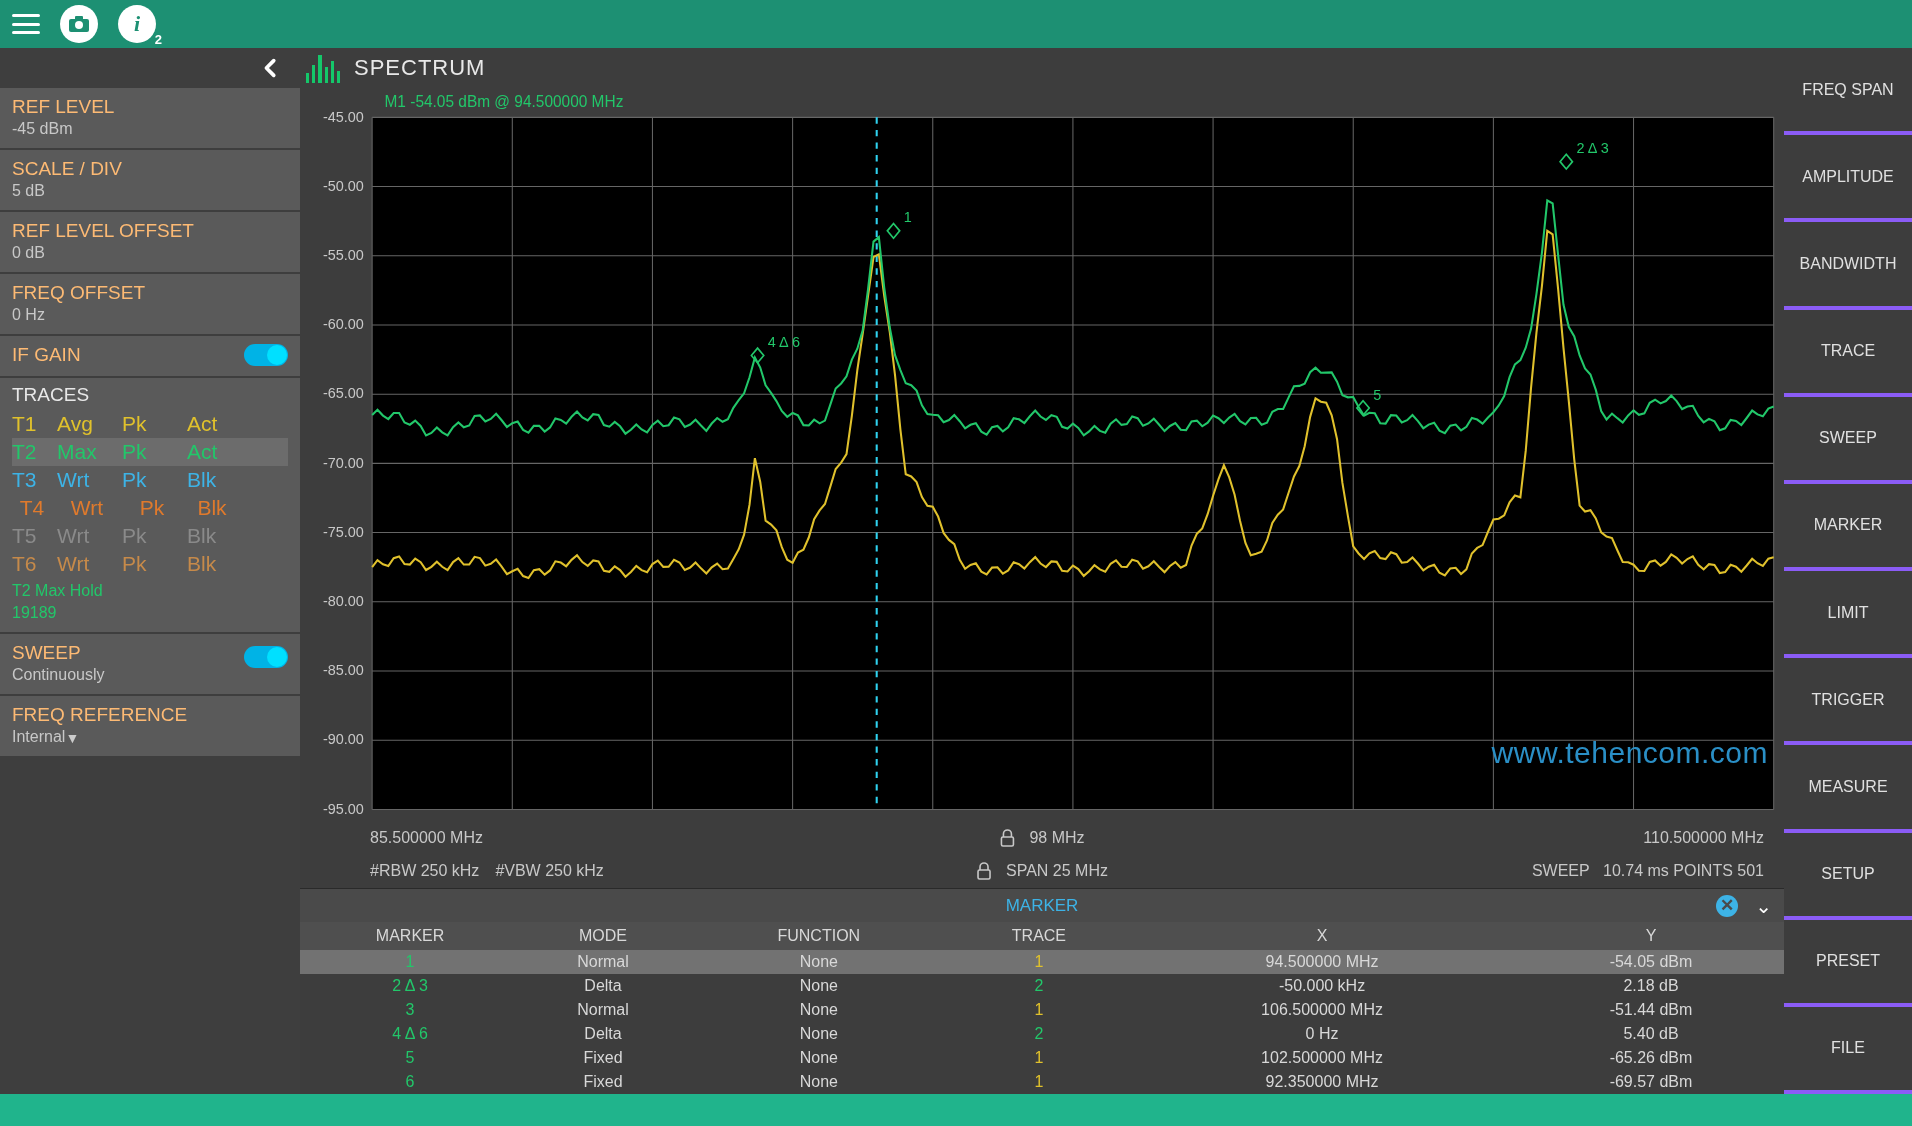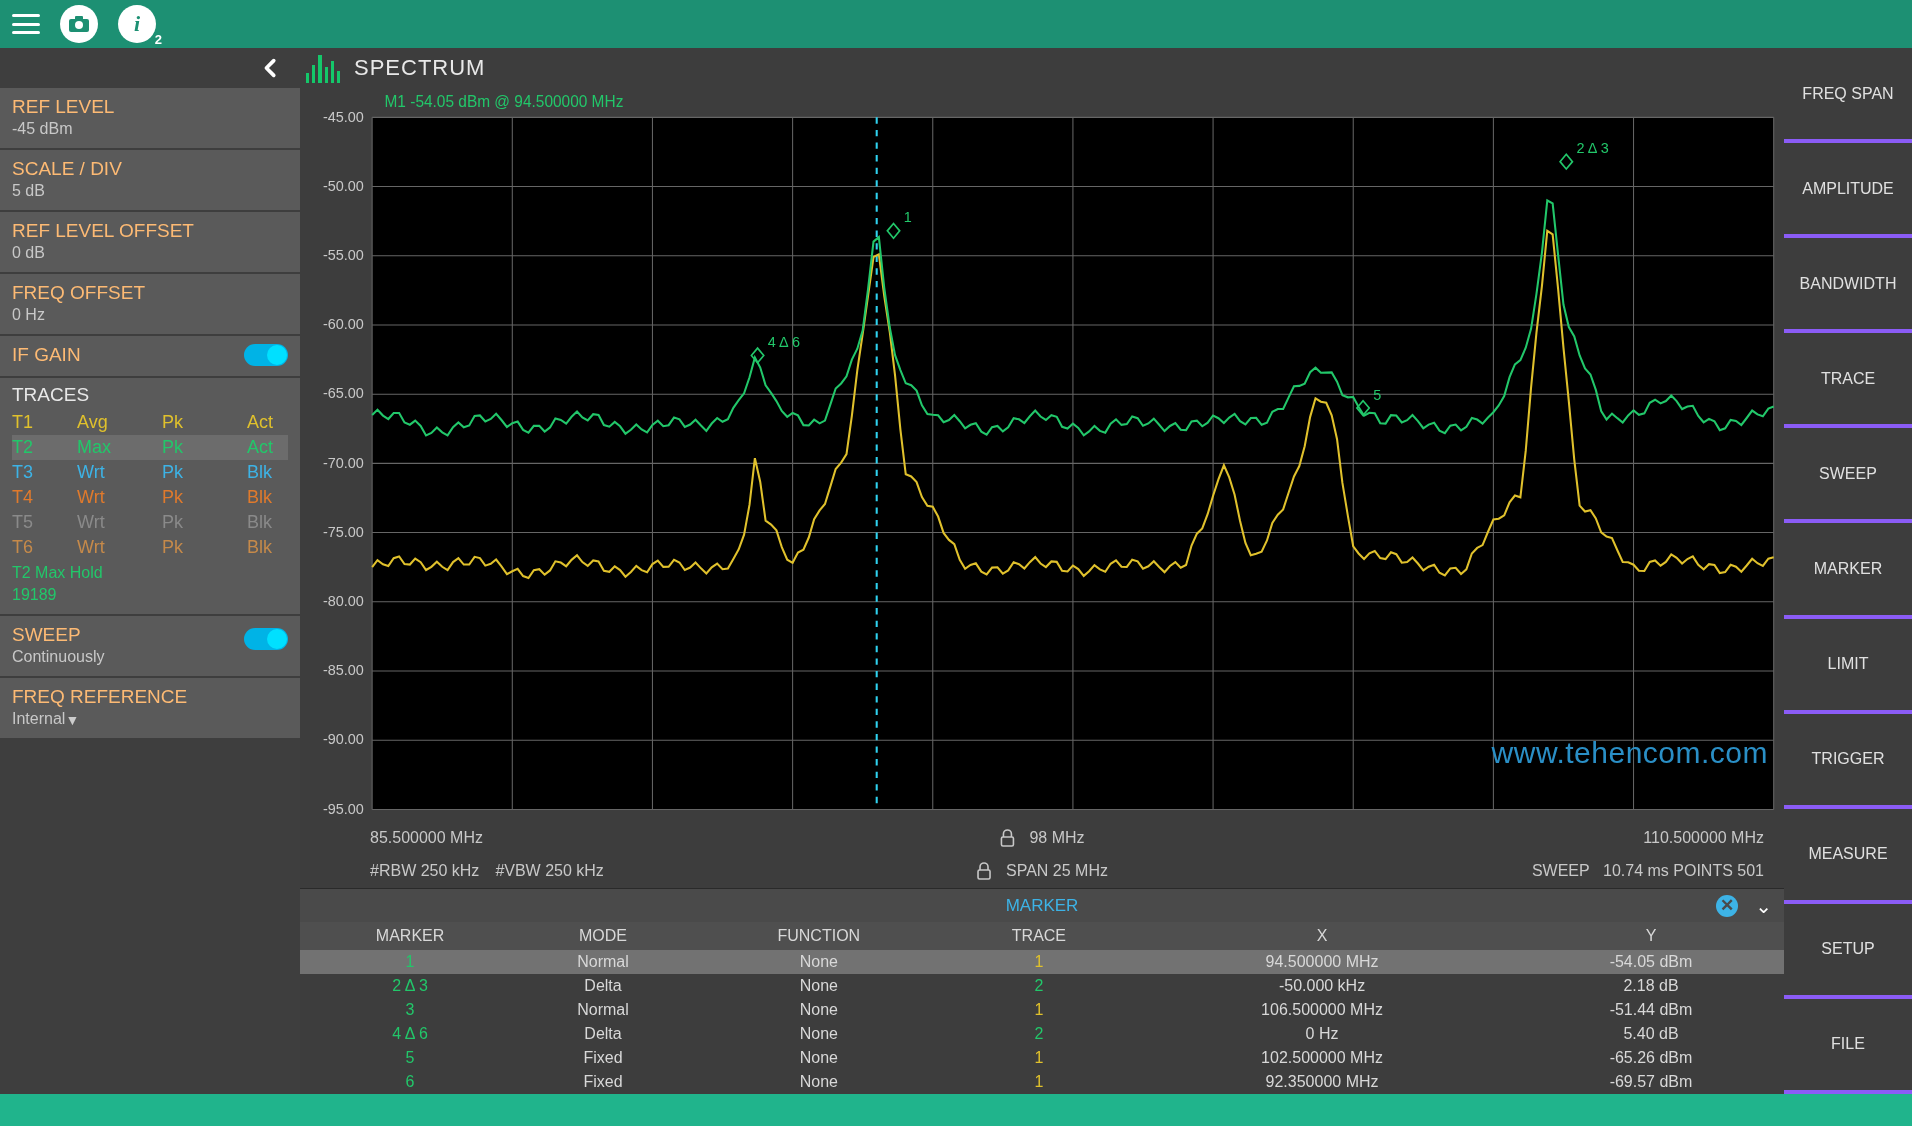--- a/index.html
+++ b/index.html
@@ -15,21 +15,21 @@
 .sidehdr{height:40px;display:flex;justify-content:flex-end;align-items:center;padding-right:18px}
 .sidehdr svg{width:22px;height:22px}
 .sgroup{background:#5a5a5a;margin-bottom:2px;padding:8px 12px 10px 12px}
 .sgroup .lbl{font-size:19px;color:#fdba74}
 .sgroup .val{font-size:16px;color:#c8c8c8;margin-top:2px}
 .sgroup.row{display:flex;justify-content:space-between;align-items:center}
 .toggle{width:44px;height:22px;border-radius:11px;background:#00b3e6;position:relative}
 .toggle::after{content:"";position:absolute;right:1px;top:1px;width:20px;height:20px;border-radius:50%;background:#00e0ff}
 .traces{background:#5a5a5a;margin-bottom:2px;padding:6px 12px 10px 12px}
 .traces .lbl{font-size:19px;margin-bottom:4px}
-.trow{display:grid;grid-template-columns:40px 60px 60px 50px;gap:25px;font-size:18px;padding:2px 0}
+.trow{display:grid;grid-template-columns:40px 60px 60px 50px;gap:5px;font-size:21px;padding:2px 0}
 .trow.sel{background:#6c6c6c}
 .tfoot{color:#22c76a;font-size:16px;margin-top:4px}
 .ddcaret{font-size:14px;color:#ccc;align-self:flex-end}
 .center{flex:1;display:flex;flex-direction:column;min-width:0;background:#3d3d3d}
 .chartTitleBar{height:40px;background:#3d3d3d;display:flex;align-items:center;padding-left:6px;gap:14px}
 .bandsicon{width:34px;height:30px;display:flex;align-items:flex-end;gap:3px}
 .bandsicon span{width:4px;background:#14c76a}
 .chartTitleBar .title{font-size:22px;color:#e8e8e8;letter-spacing:1px}
 .chartArea{flex:1;position:relative;background:#3d3d3d;padding-right:10px}
 .chartArea svg{position:absolute;inset:0;width:100%;height:100%}
@@ -115,21 +115,21 @@
               <span>Max</span>
               <span>Pk</span>
               <span>Act</span>
             </div>
             <div class="trow" style="color: rgb(61, 179, 230);">
               <span>T3</span>
               <span>Wrt</span>
               <span>Pk</span>
               <span>Blk</span>
             </div>
-            <div class="trow" style="color: rgb(224, 122, 44);">
+            <div class="trow" style="color: rgb(224, 122, 44); text-align: center;">
               <span>T4</span>
               <span>Wrt</span>
               <span>Pk</span>
               <span>Blk</span>
             </div>
             <div class="trow" style="color: rgb(138, 138, 138);">
               <span>T5</span>
               <span>Wrt</span>
               <span>Pk</span>
               <span>Blk</span>
@@ -319,18 +319,19 @@
         <div class="rbtn">FREQ SPAN</div>
         <div class="rbtn">AMPLITUDE</div>
         <div class="rbtn">BANDWIDTH</div>
         <div class="rbtn">TRACE</div>
         <div class="rbtn">SWEEP</div>
         <div class="rbtn">MARKER</div>
         <div class="rbtn">LIMIT</div>
         <div class="rbtn">TRIGGER</div>
         <div class="rbtn">MEASURE</div>
         <div class="rbtn">SETUP</div>
+        <div class="rbtn">PRESET</div>
         <div class="rbtn">FILE</div>
       </div>
   </div>
 
   <div class="footer"></div>
 </div>
 
 </body></html>

